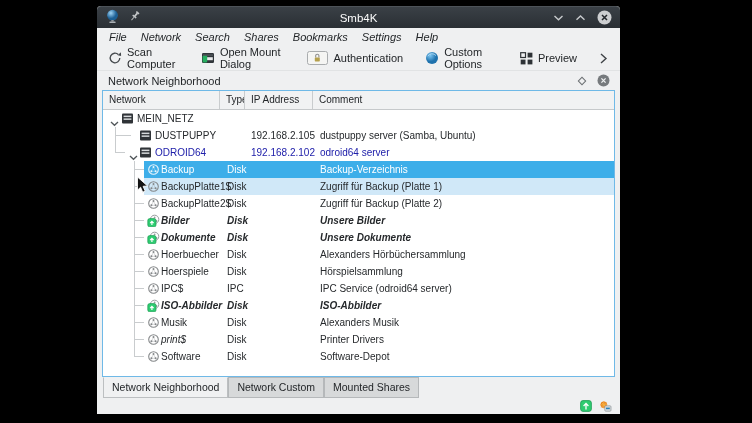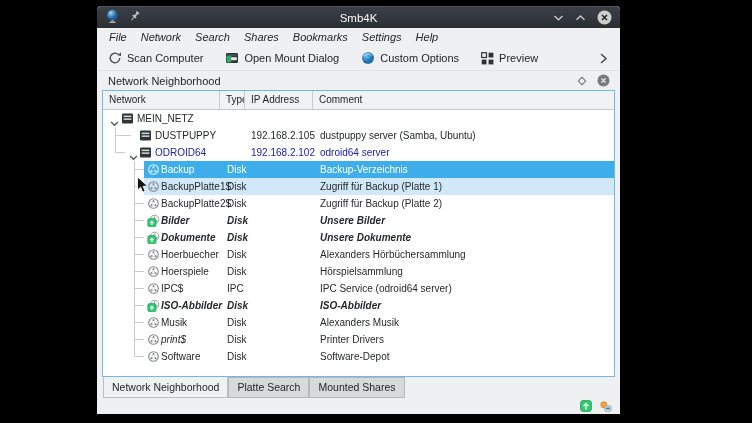--- a/index.html
+++ b/index.html
@@ -155,20 +155,30 @@
               <rect x="1" y="2" width="12" height="10" rx="1.2" fill="#31363b"></rect>
               <rect x="2" y="3.2" width="10" height="1.8" fill="#4a5055"></rect>
               <rect x="2.2" y="6.2" width="9.6" height="3" fill="#e8eaeb"></rect>
               <rect x="1.6" y="4.8" width="4.6" height="6.6" rx="0.8" fill="#27ae60"></rect>
             </svg>
           </span>
           <span class="tb-label">Open Mount Dialog</span>
         </div>
         <div class="tb-btn">
           <span class="tb-icon">
+            <svg width="21" height="14" viewBox="0 0 21 14">
+              <rect x="0.5" y="0.5" width="20" height="13" rx="2" fill="#f5f5f3" stroke="#a9acae"></rect>
+              <path d="M8.7 6.4 V4.8 a1.6 1.6 0 0 1 3.2 0 V6.4" fill="none" stroke="#8f8f8f" stroke-width="1.1"></path>
+              <rect x="7.8" y="6.4" width="5" height="4" rx="0.6" fill="#b5a04c"></rect>
+            </svg>
+          </span>
+          <span class="tb-label">Authentication</span>
+        </div>
+        <div class="tb-btn">
+          <span class="tb-icon">
             <svg width="14" height="14" viewBox="0 0 14 14">
               <defs>
                 <radialGradient id="cog" cx="35%" cy="30%">
                   <stop offset="0%" stop-color="#7dc6f2"></stop>
                   <stop offset="100%" stop-color="#1f72ad"></stop>
                 </radialGradient>
               </defs>
               <circle cx="7" cy="7" r="6" fill="url(#cog)"></circle>
               <path d="M2.8 5.2 a5 5 0 0 1 8.2 -0.6" fill="none" stroke="#bfe3f8" stroke-width="1" opacity="0.8"></path>
             </svg>
@@ -469,21 +479,21 @@
             </div>
             <div class="cell type">Disk</div>
             <div class="cell ip"></div>
             <div class="cell comment">Software-Depot</div>
           </div>
         </div>
     </div>
 
     <div class="tabbar">
         <div class="tab active">Network Neighborhood</div>
-        <div class="tab">Platte Search</div>
+        <div class="tab">Network Custom</div>
         <div class="tab">Mounted Shares</div>
       </div>
 
     <div class="statusbar">
       <span>
           <svg width="12" height="12" viewBox="0 0 12 12">
             <rect x="0.6" y="0.6" width="10.8" height="10.8" rx="2.4" fill="#2ecc71" stroke="#1d9b53" stroke-width="0.8"></rect>
             <path d="M6 9.4 V3.8 M3.6 6 L6 3.4 L8.4 6" fill="none" stroke="#fff" stroke-width="1.3"></path>
           </svg>
         </span>

